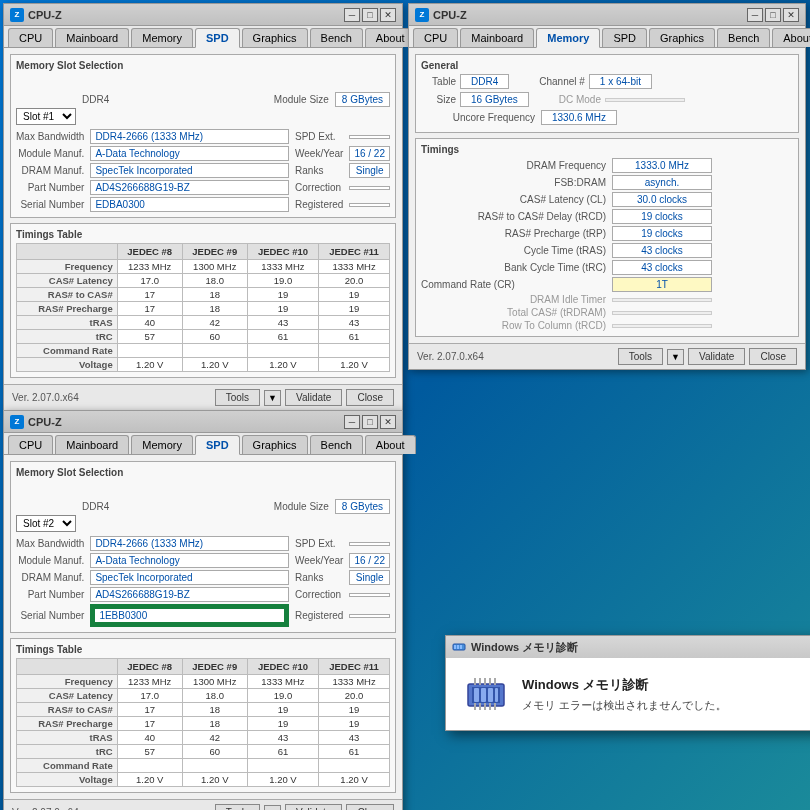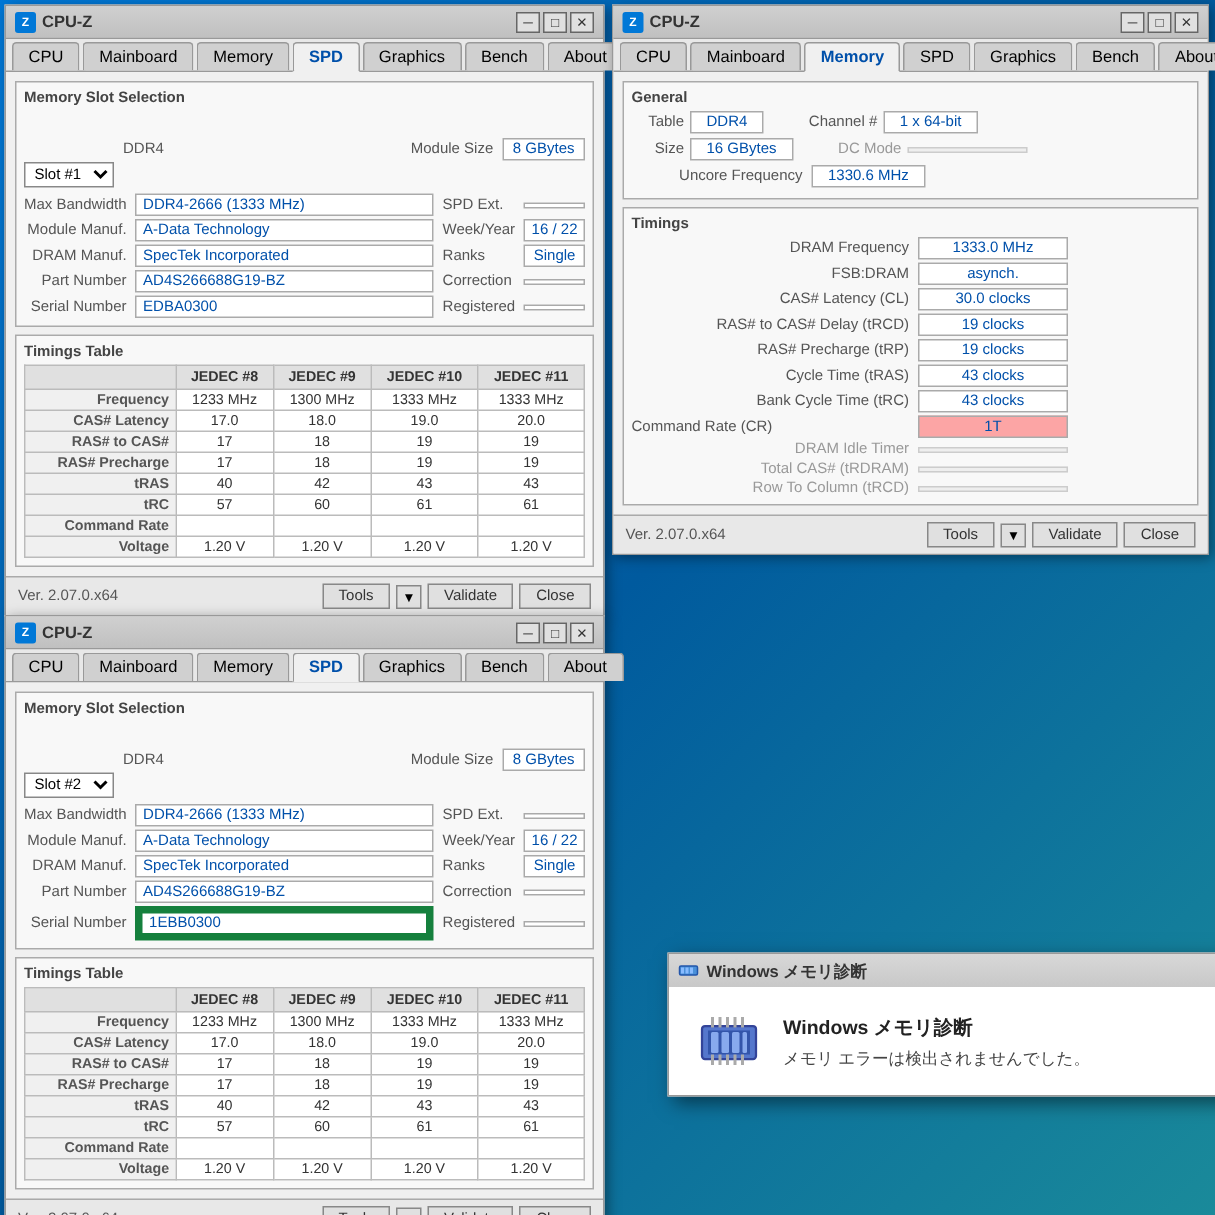--- a/index.html
+++ b/index.html
@@ -499,21 +499,21 @@
           <div style="display:flex; align-items:center; gap:6px;">
             <span style="font-size:10px; color:#555; width:185px; text-align:right;">Cycle Time (tRAS)</span>
             <span style="font-size:10px; color:#0050aa; background:white; border:1px solid #aaa; padding:1px 8px; min-width:100px; text-align:center;">43 clocks</span>
           </div>
           <div style="display:flex; align-items:center; gap:6px;">
             <span style="font-size:10px; color:#555; width:185px; text-align:right;">Bank Cycle Time (tRC)</span>
             <span style="font-size:10px; color:#0050aa; background:white; border:1px solid #aaa; padding:1px 8px; min-width:100px; text-align:center;">43 clocks</span>
           </div>
           <div style="display:flex; align-items:center; gap:6px;">
             <span style="font-size:10px; color:#555; width:185px; ">Command Rate (CR)</span>
-            <span style="font-size:10px; color:#0050aa; background:#fca5a5; border:1px solid #aaa; padding:1px 8px; min-width:100px; text-align:center;">1T</span>
+            <span style="font-size:10px; color:#0050aa; background:#fef9c3; border:1px solid #aaa; padding:1px 8px; min-width:100px; text-align:center;">1T</span>
           </div>
           <div style="display:flex; align-items:center; gap:6px;">
             <span style="font-size:10px; color:#999; width:185px; text-align:right;">DRAM Idle Timer</span>
             <span style="font-size:10px; color:#999; background:#eee; border:1px solid #ccc; padding:1px 8px; min-width:100px; text-align:center;"></span>
           </div>
           <div style="display:flex; align-items:center; gap:6px;">
             <span style="font-size:10px; color:#999; width:185px; text-align:right;">Total CAS# (tRDRAM)</span>
             <span style="font-size:10px; color:#999; background:#eee; border:1px solid #ccc; padding:1px 8px; min-width:100px; text-align:center;"></span>
           </div>
           <div style="display:flex; align-items:center; gap:6px;">

